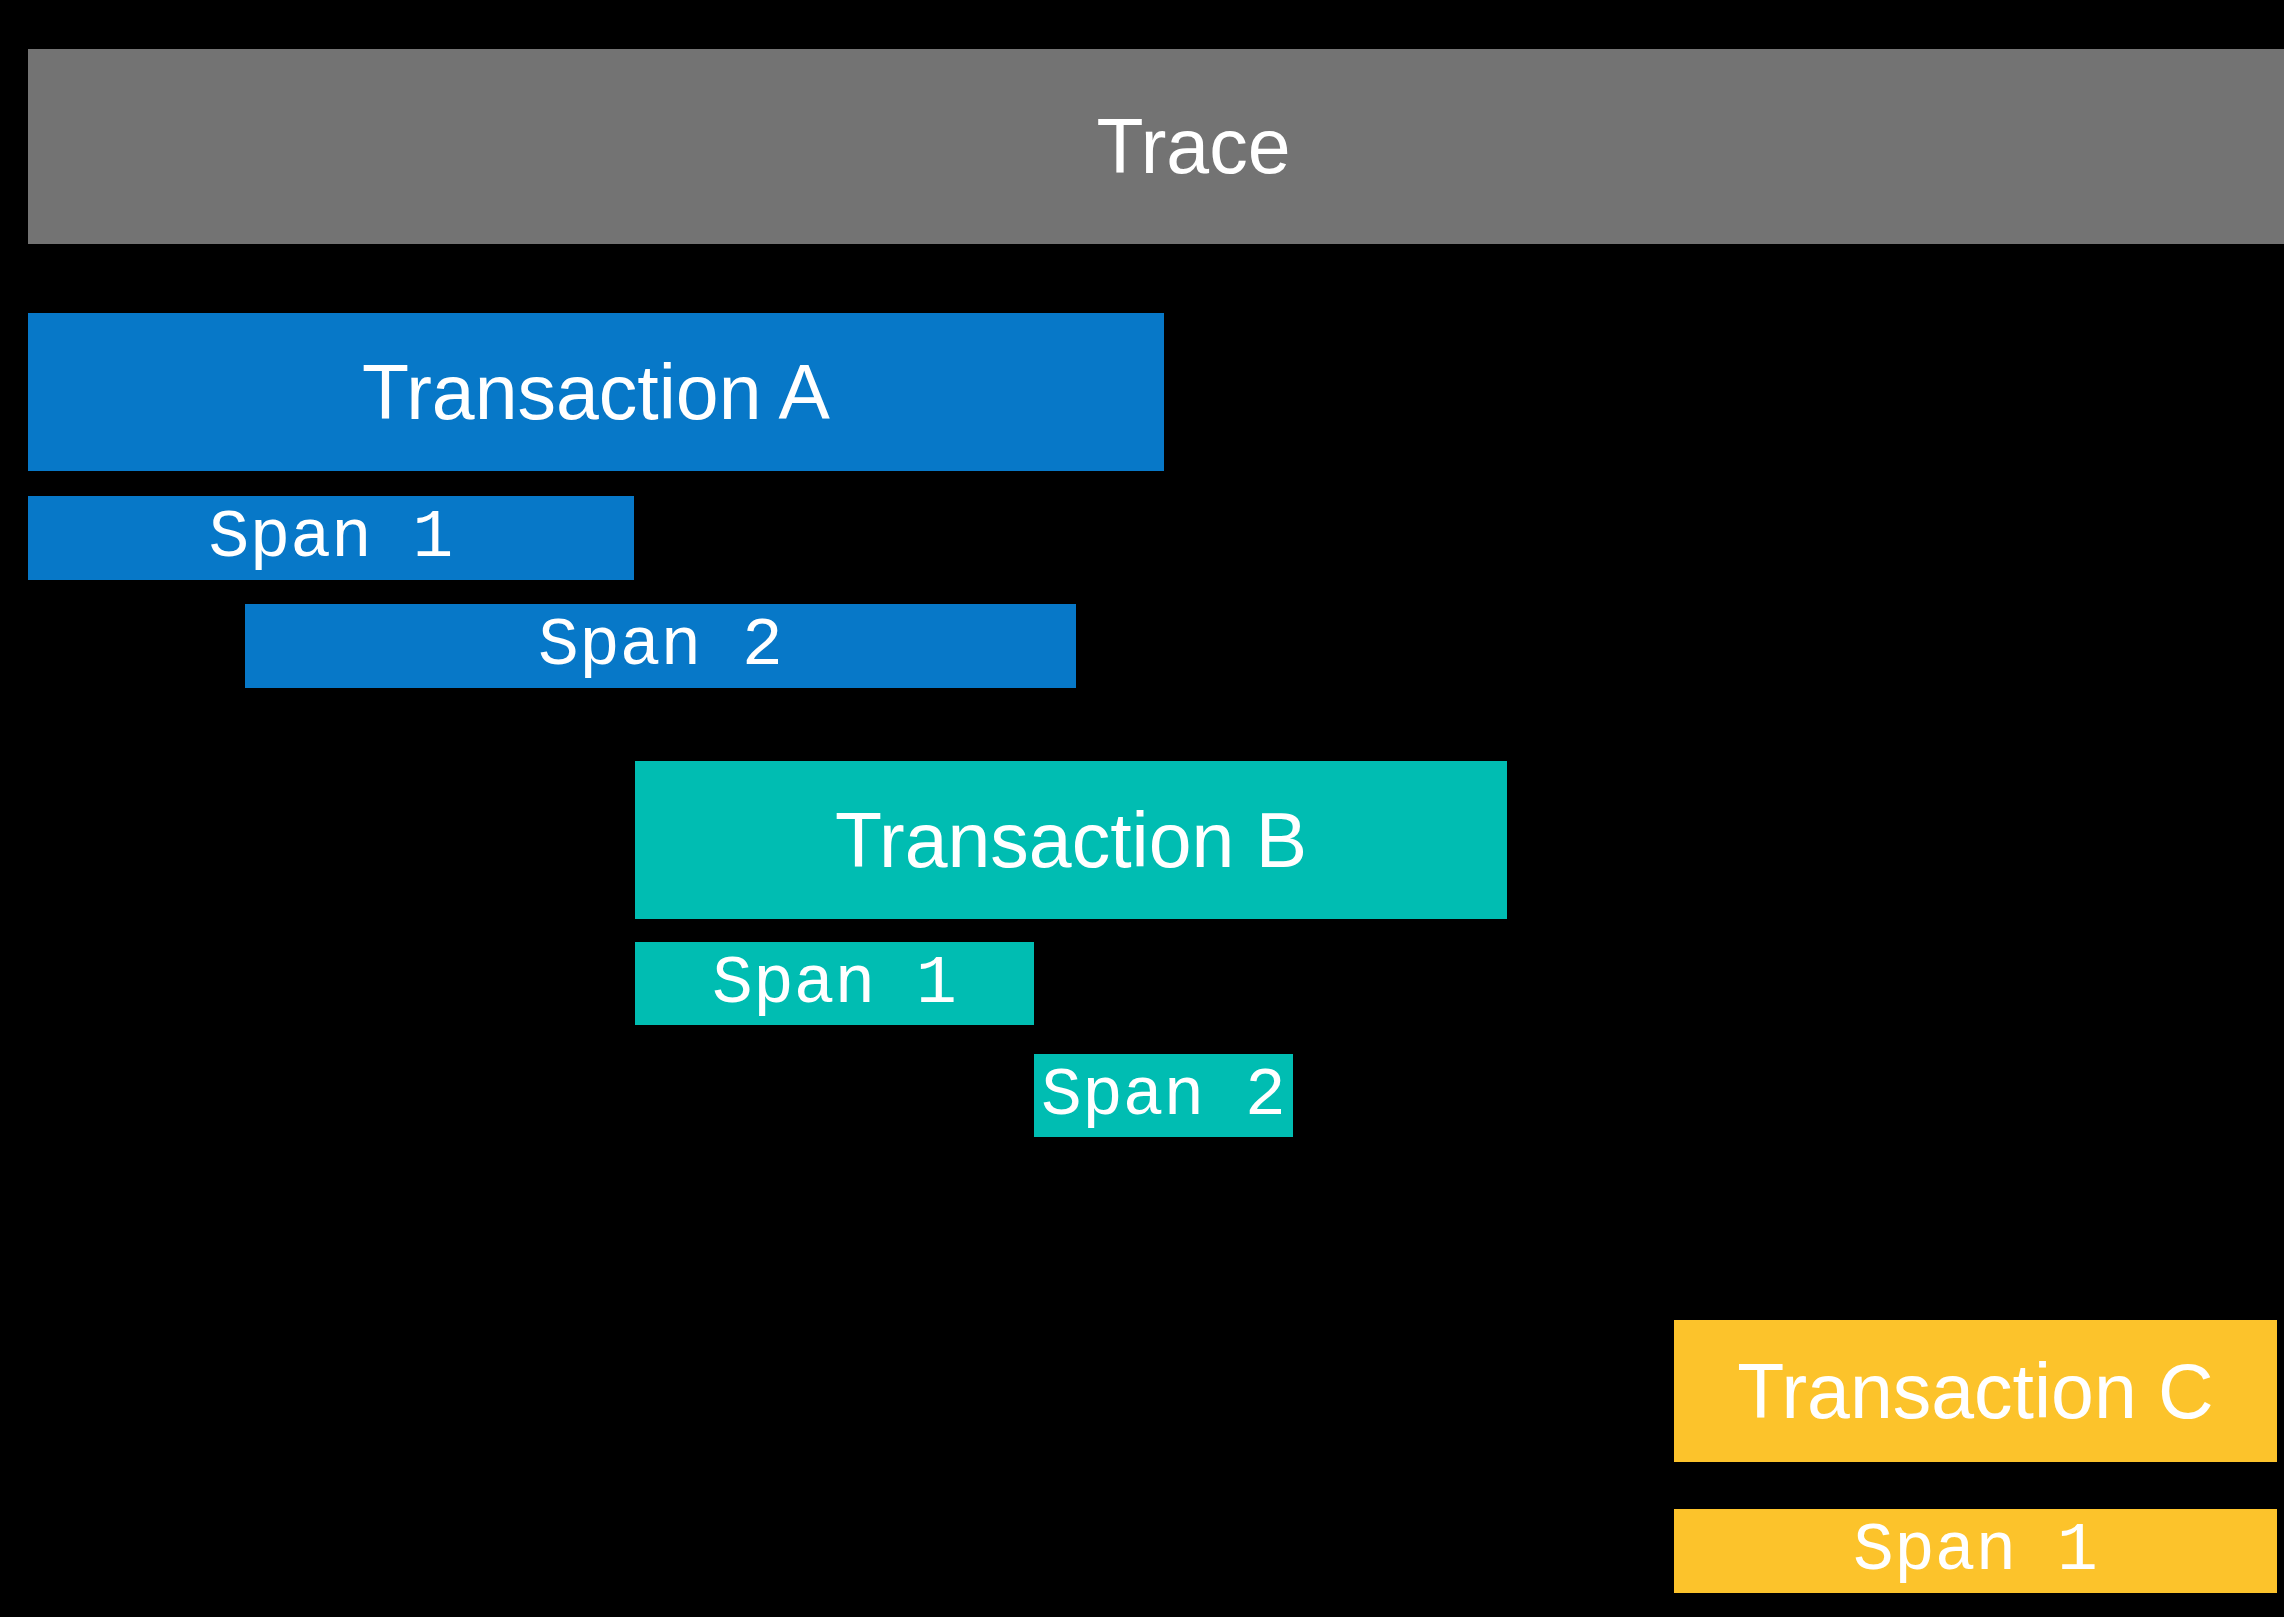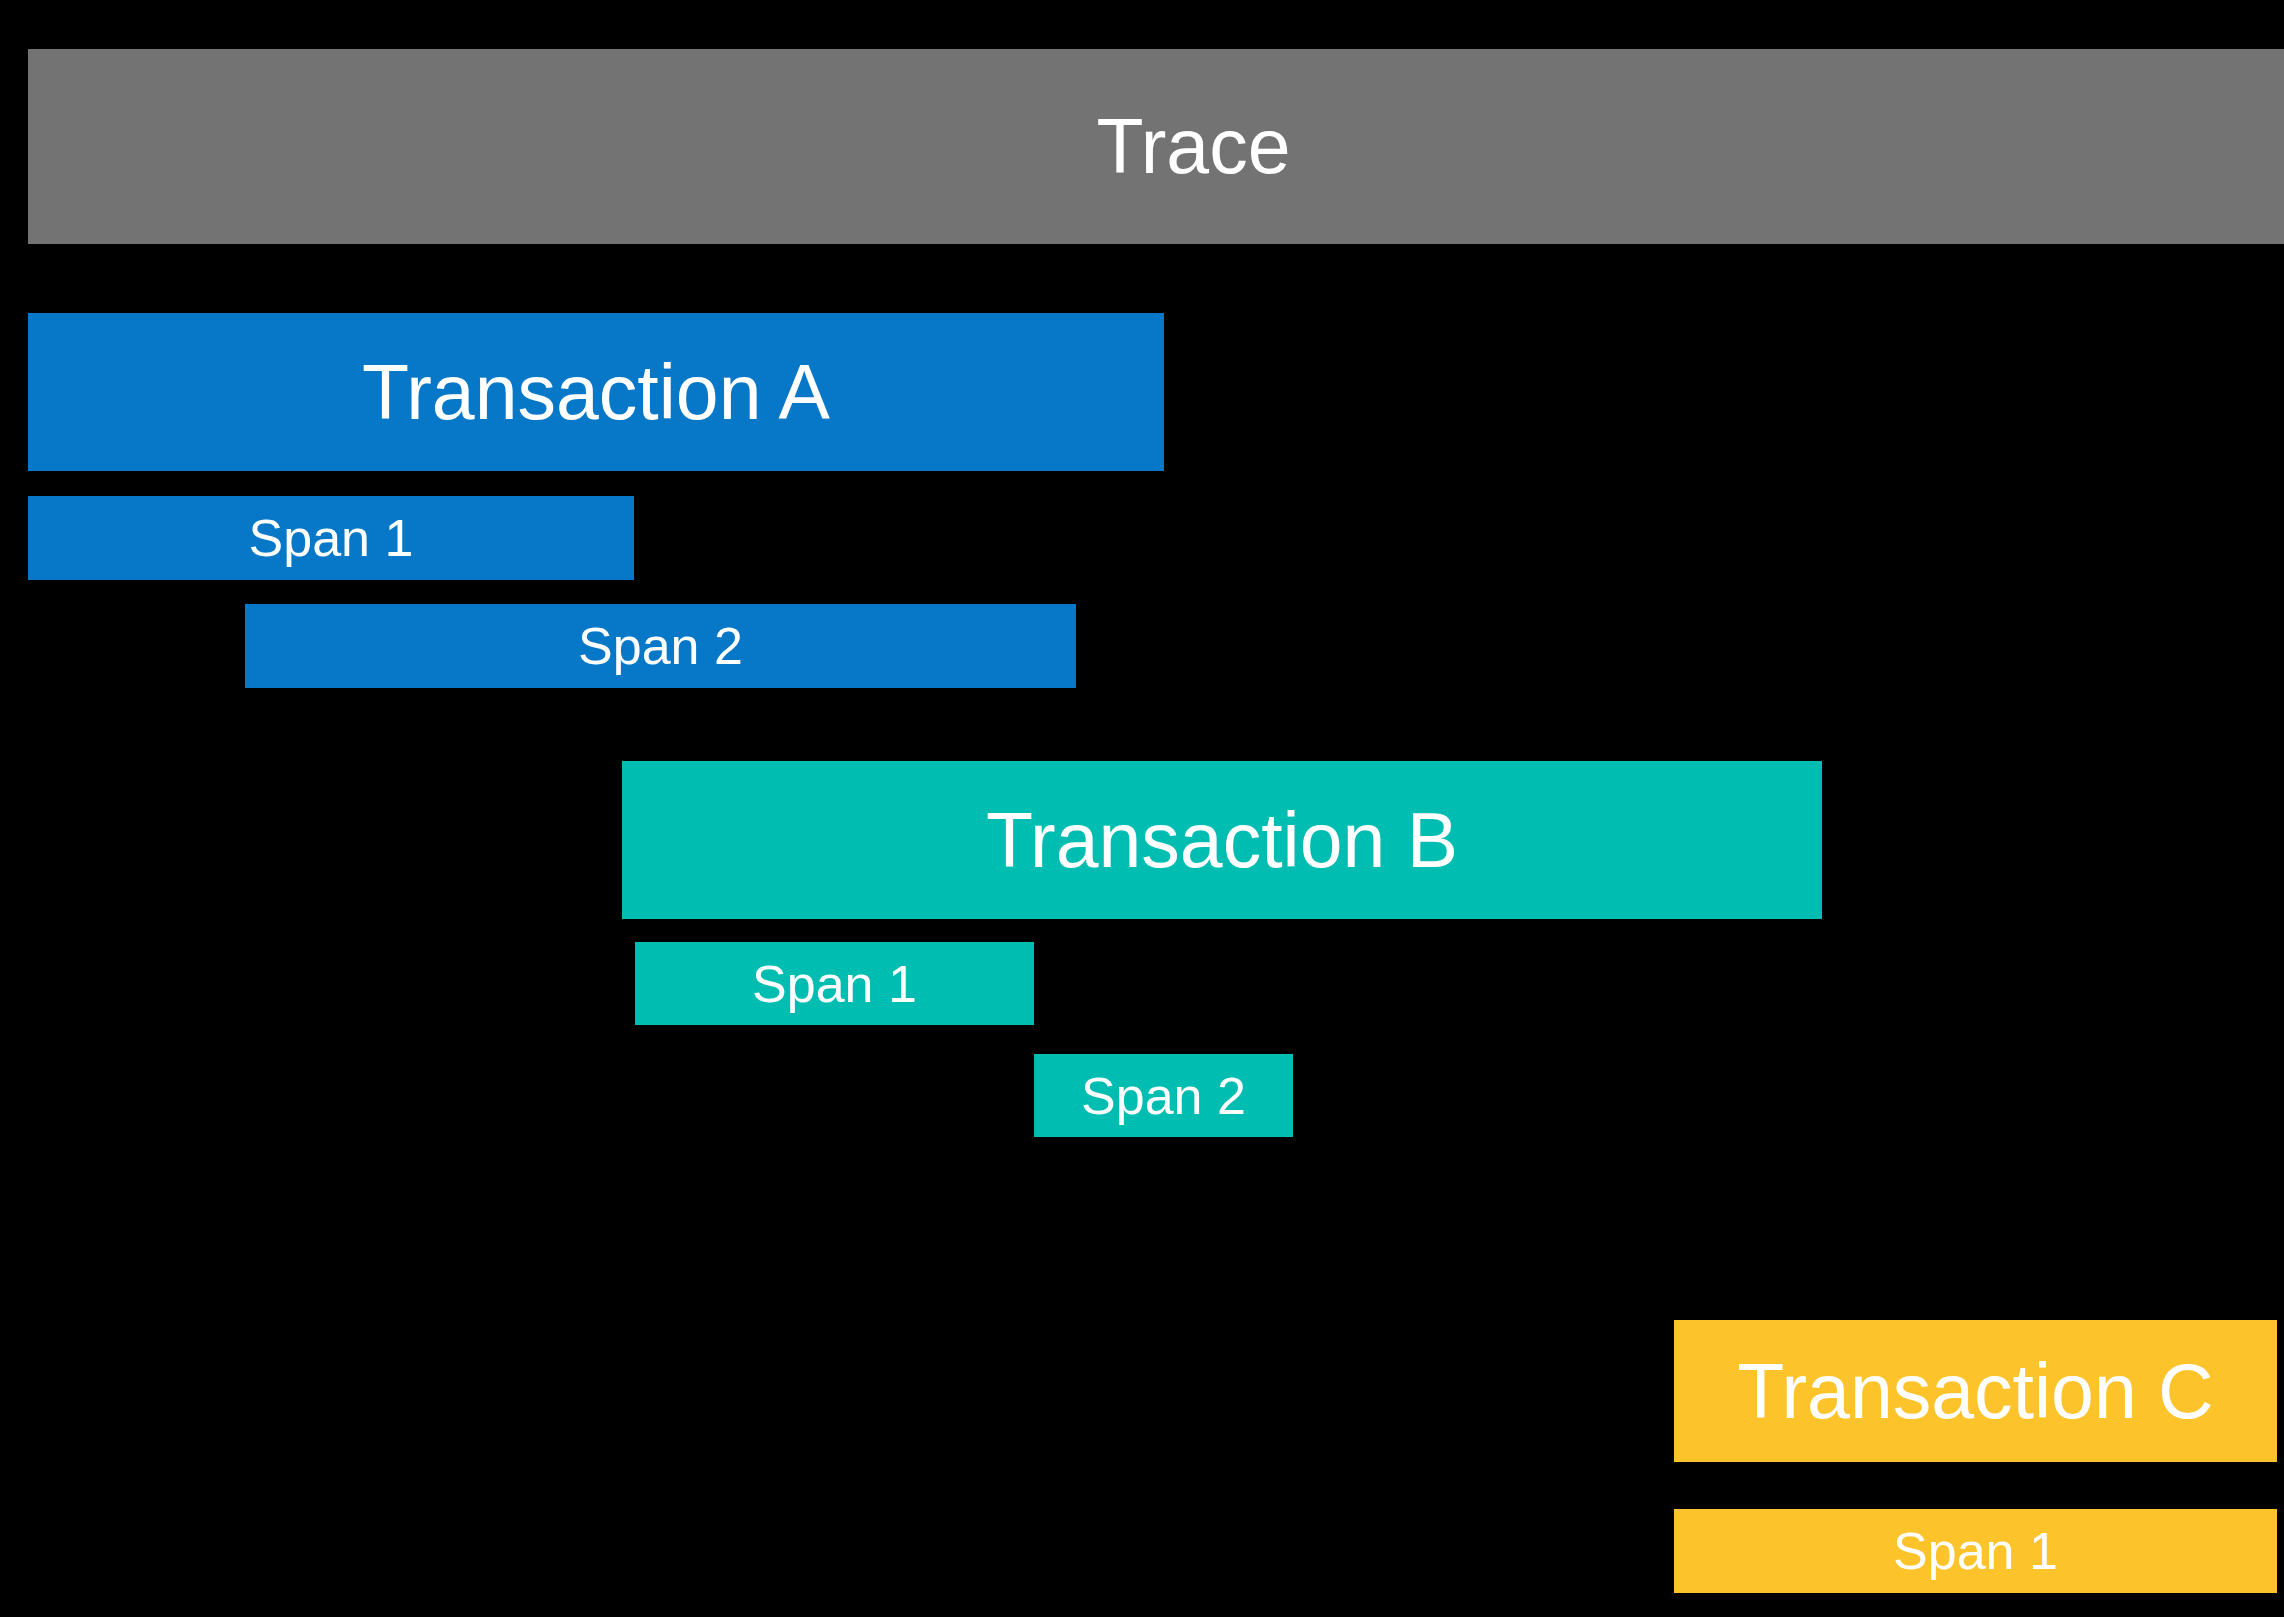--- a/index.html
+++ b/index.html
@@ -21,28 +21,28 @@
     justify-content: center;
   }
   .label {
     font-family: "Liberation Sans", sans-serif;
     font-weight: 500;
     color: #FFFFFF;
     white-space: nowrap;
     line-height: 1;
   }
   .fs-lg { font-size: 77px; }
-  .fs-sm { font-size: 52px; }
+  .fs-sm { font-size: 68px; font-family: Liberation Mono, monospace; }
 
   
   #trace { left: 28px;   top: 49px;   width: 2249px; height: 195px; }
   #t-a   { left: 28px;   top: 313px;  width: 1136px; height: 158px; }
   #s-a1  { left: 28px;   top: 496px;  width: 606px;  height: 84px; }
   #s-a2  { left: 245px;  top: 604px;  width: 831px; height: 84px; }
-  #t-b   { left: 622px;  top: 761px;  width: 1200px; height: 158px; }
+  #t-b   { left: 635px;  top: 761px;  width: 872px; height: 158px; }
   #s-b1  { left: 635px;  top: 942px; width: 399px;  height: 83px; }
   #s-b2  { left: 1034px; top: 1054px; width: 259px;  height: 83px; }
   #s-b3  { left: 1293px; top: 1166px; width: 381px;  height: 83px; }
   #t-c   { left: 1674px; top: 1320px; width: 603px;  height: 142px; }
   #s-c1  { left: 1674px; top: 1509px; width: 603px;  height: 84px; }
 </style>
 </head>
 <body>
 
 <div id="stage">

